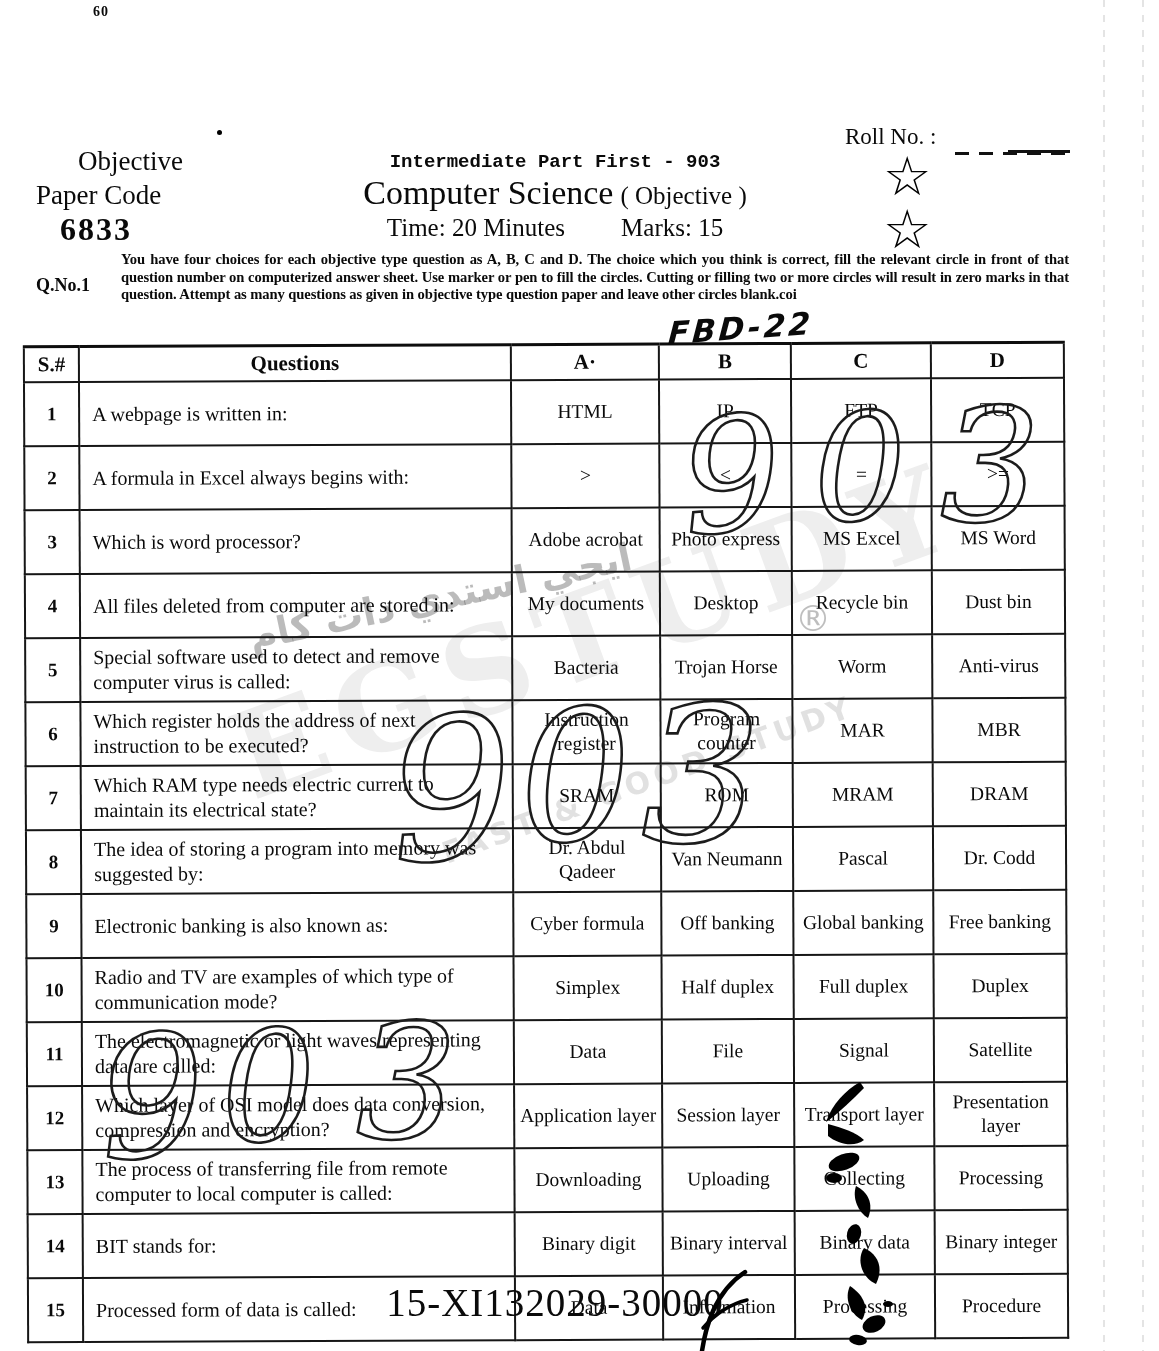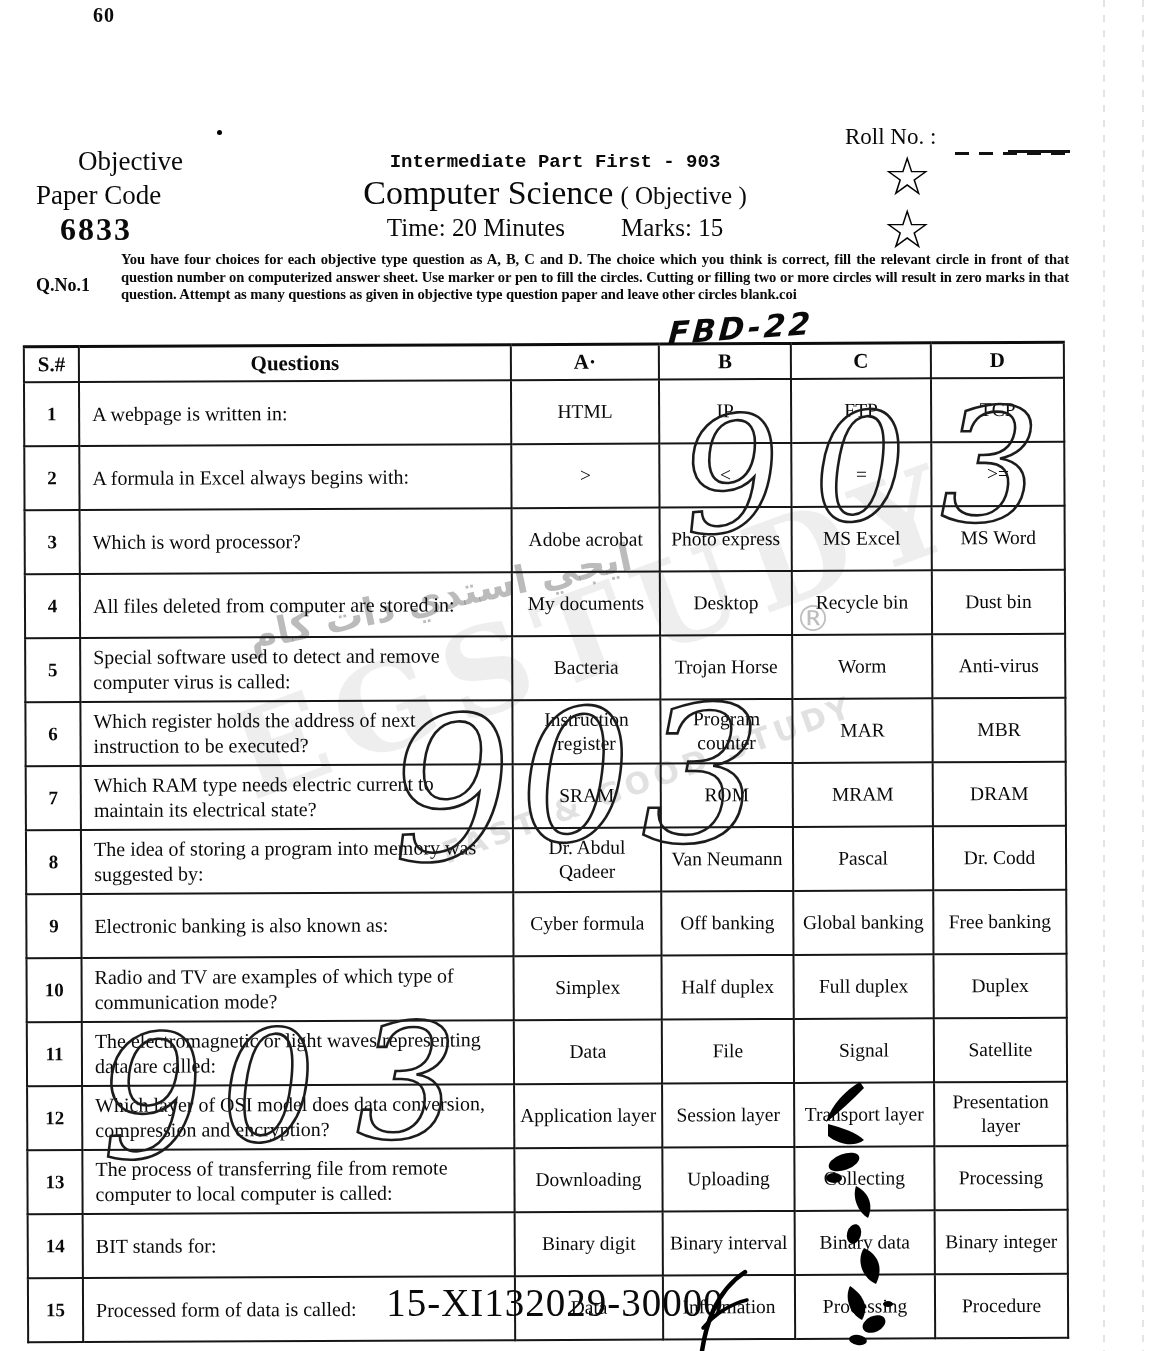--- a/index.html
+++ b/index.html
@@ -2,21 +2,21 @@
 <html><head>
 <meta charset="utf-8">
 <style>
   html,body{margin:0;padding:0;}
   body{
     width:1159px;height:1351px;position:relative;background:#ffffff;
     font-family:"Liberation Serif", serif;color:#0a0a0a;overflow:hidden;
   }
   .abs{position:absolute;}
   
-  .page-num{left:93px;top:4px;font-size:20px;font-weight:bold;letter-spacing:1px;}
+  .page-num{left:93px;top:4px;font-size:14px;font-weight:bold;letter-spacing:1px;}
   .obj-label{left:50px;top:146px;font-size:27px;margin-left:28px;}
   .papercode-label{left:36px;top:180px;font-size:27px;}
   .papercode{left:60px;top:211px;font-size:32px;font-weight:bold;letter-spacing:2px;}
   .exam-line{left:0;top:151px;width:1110px;text-align:center;font-size:19px;font-weight:bold;font-family:Liberation Mono, monospace;}
   .subject-line{left:0;top:174px;width:1110px;text-align:center;}
   .subject{font-size:34px;}
   .subject-mode{font-size:25px;margin-left:7px;}
   .time-marks{left:0;top:214px;width:1110px;text-align:center;font-size:25px;}
   .marks{margin-left:56px;}
   .rollno{left:845px;top:124px;font-size:23px;}

